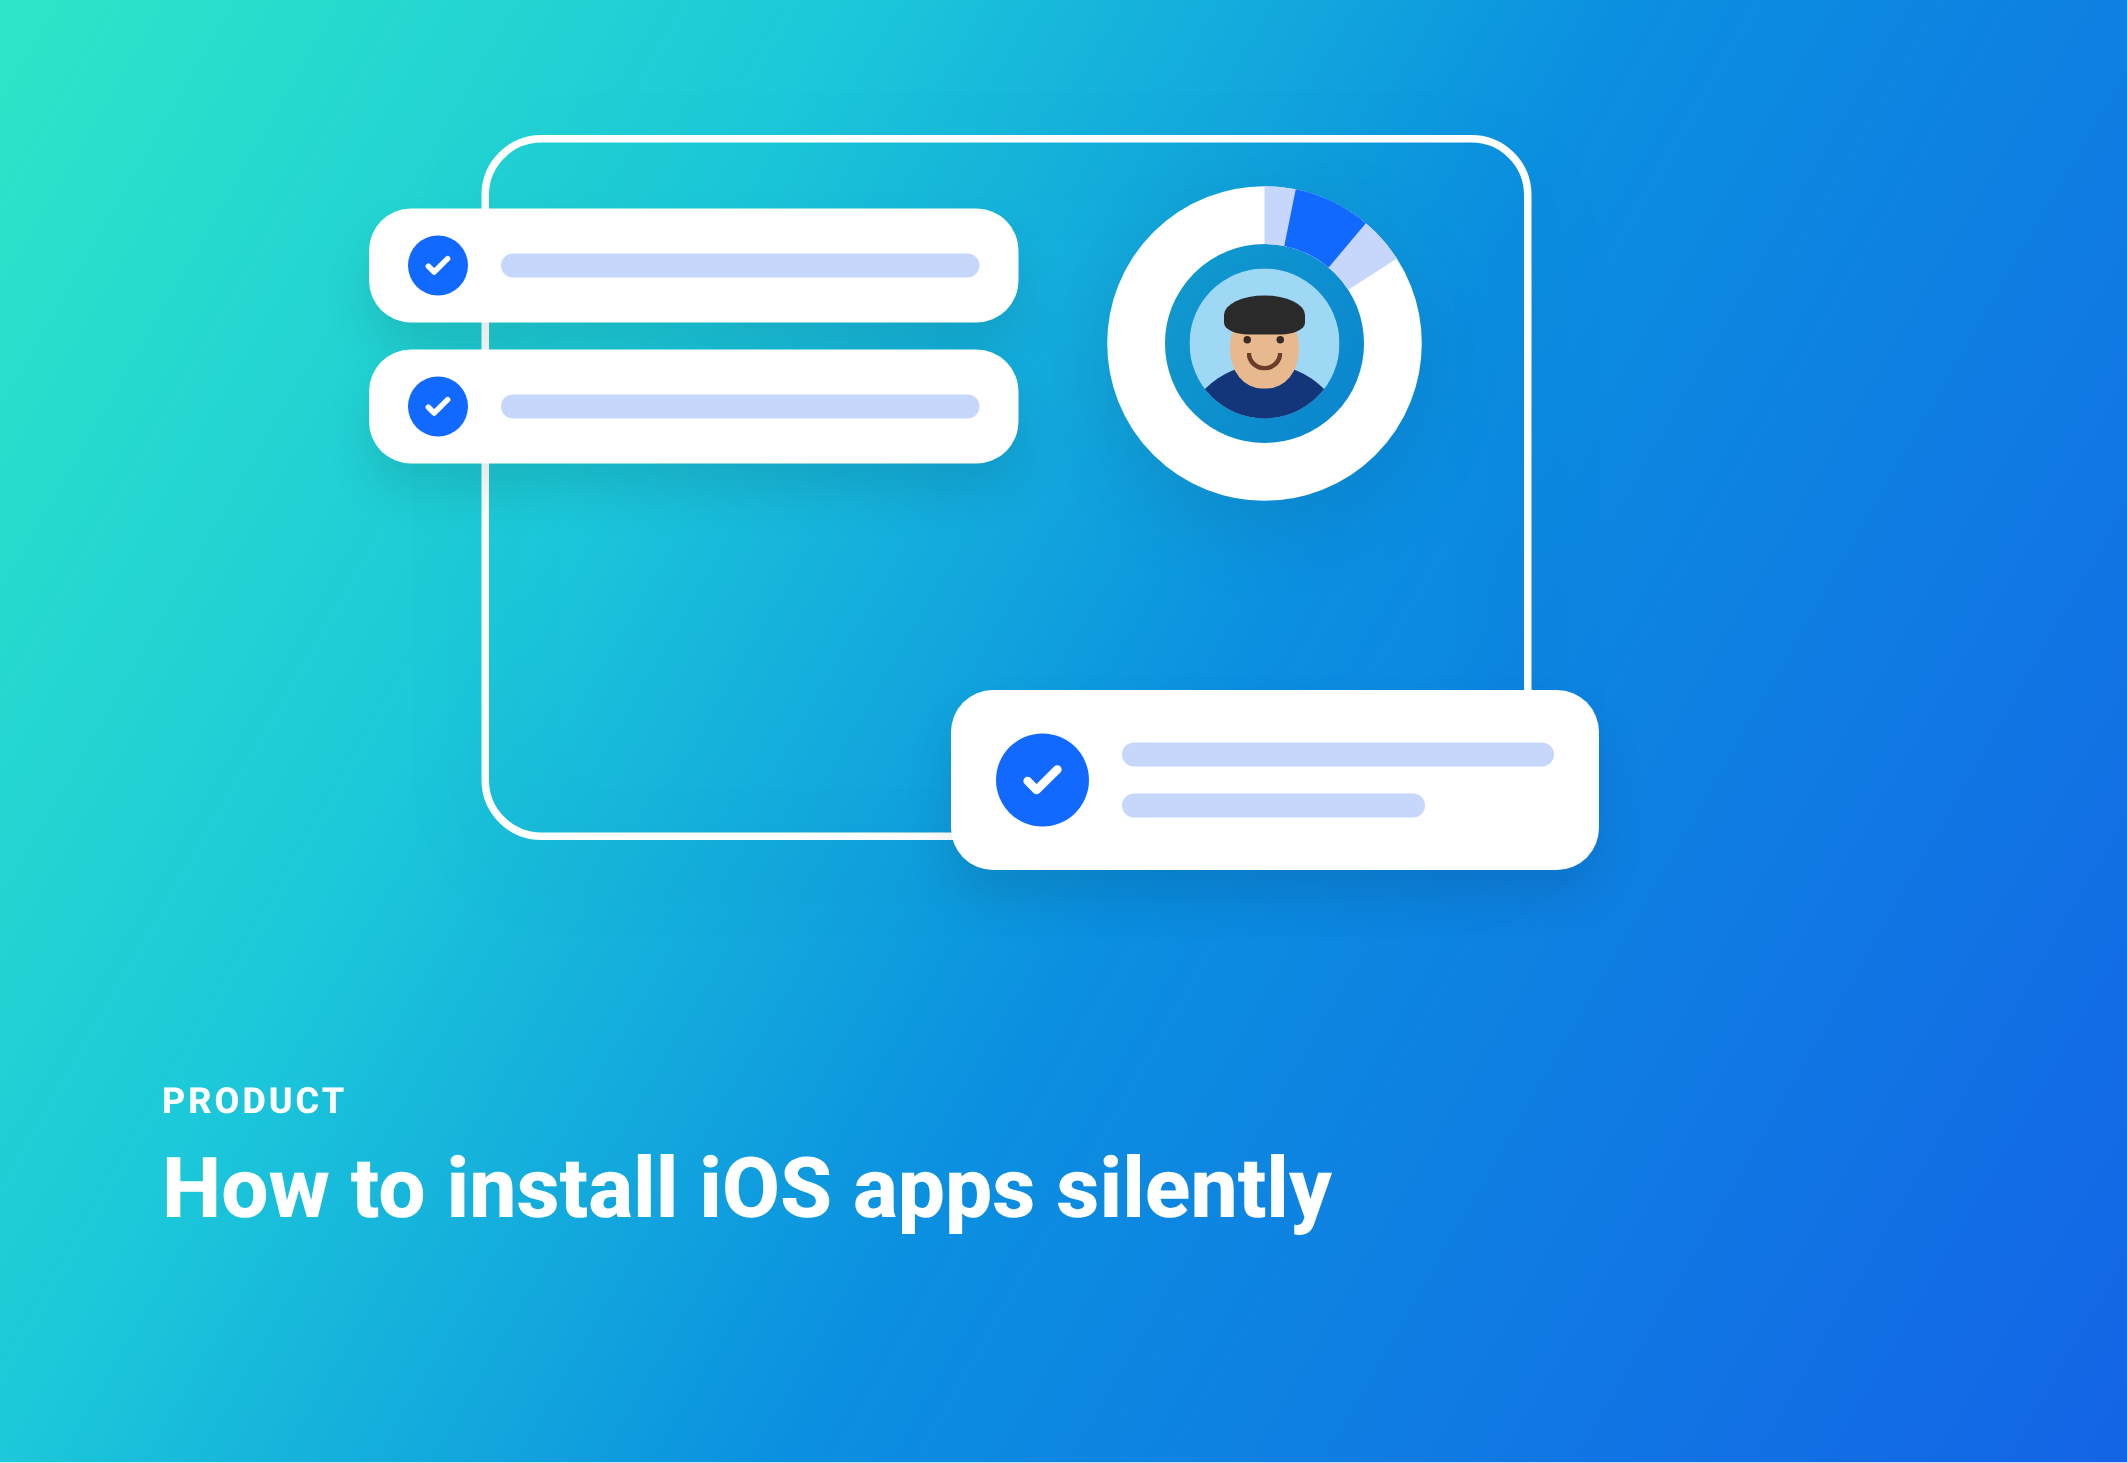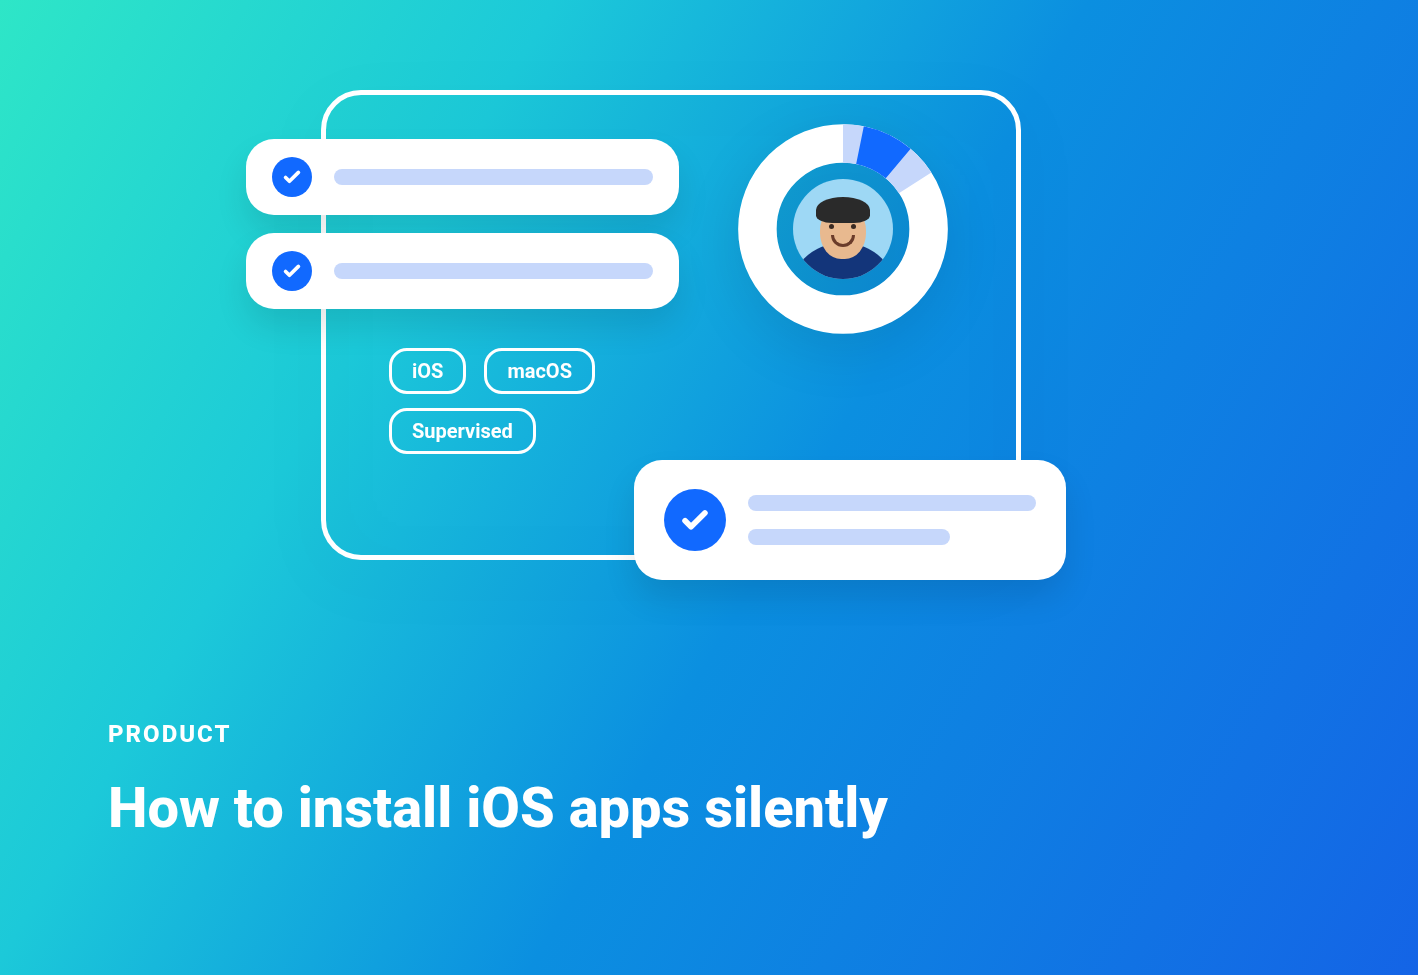--- a/index.html
+++ b/index.html
@@ -125,21 +125,21 @@
 
   
   .caption {
     position: absolute; left: 108px; top: 720px;
     color: #ffffff;
   }
   .caption .kicker {
     font-size: 24px; font-weight: 800; letter-spacing: 2px;
   }
   .caption .title {
-    margin-top: 30px;
+    margin-top: 14px;
     font-size: 56px; font-weight: 800; line-height: 1.08;
   }
 </style>
 </head>
 <body>
 
 <div class="stage">
 
   <div class="panel"></div>
 
@@ -171,25 +171,20 @@
 
   <div class="card small card-b">
     <span class="check-badge sm">
       <svg viewBox="0 0 24 24" width="22" height="22">
           <path d="M5 12.5l4.2 4.2L19 7"></path>
         </svg>
     </span>
     <span class="bar"></span>
   </div>
 
-  <div class="tags">
-    <span class="tag">iOS</span>
-    <span class="tag">macOS</span>
-    <span class="tag">Supervised</span>
-  </div>
 
   <div class="card card-c">
     <span class="check-badge lg">
       <svg viewBox="0 0 24 24" width="34" height="34">
           <path d="M5 12.5l4.2 4.2L19 7"></path>
         </svg>
     </span>
     <span class="lines">
       <span class="bar long"></span>
       <span class="bar short"></span>

